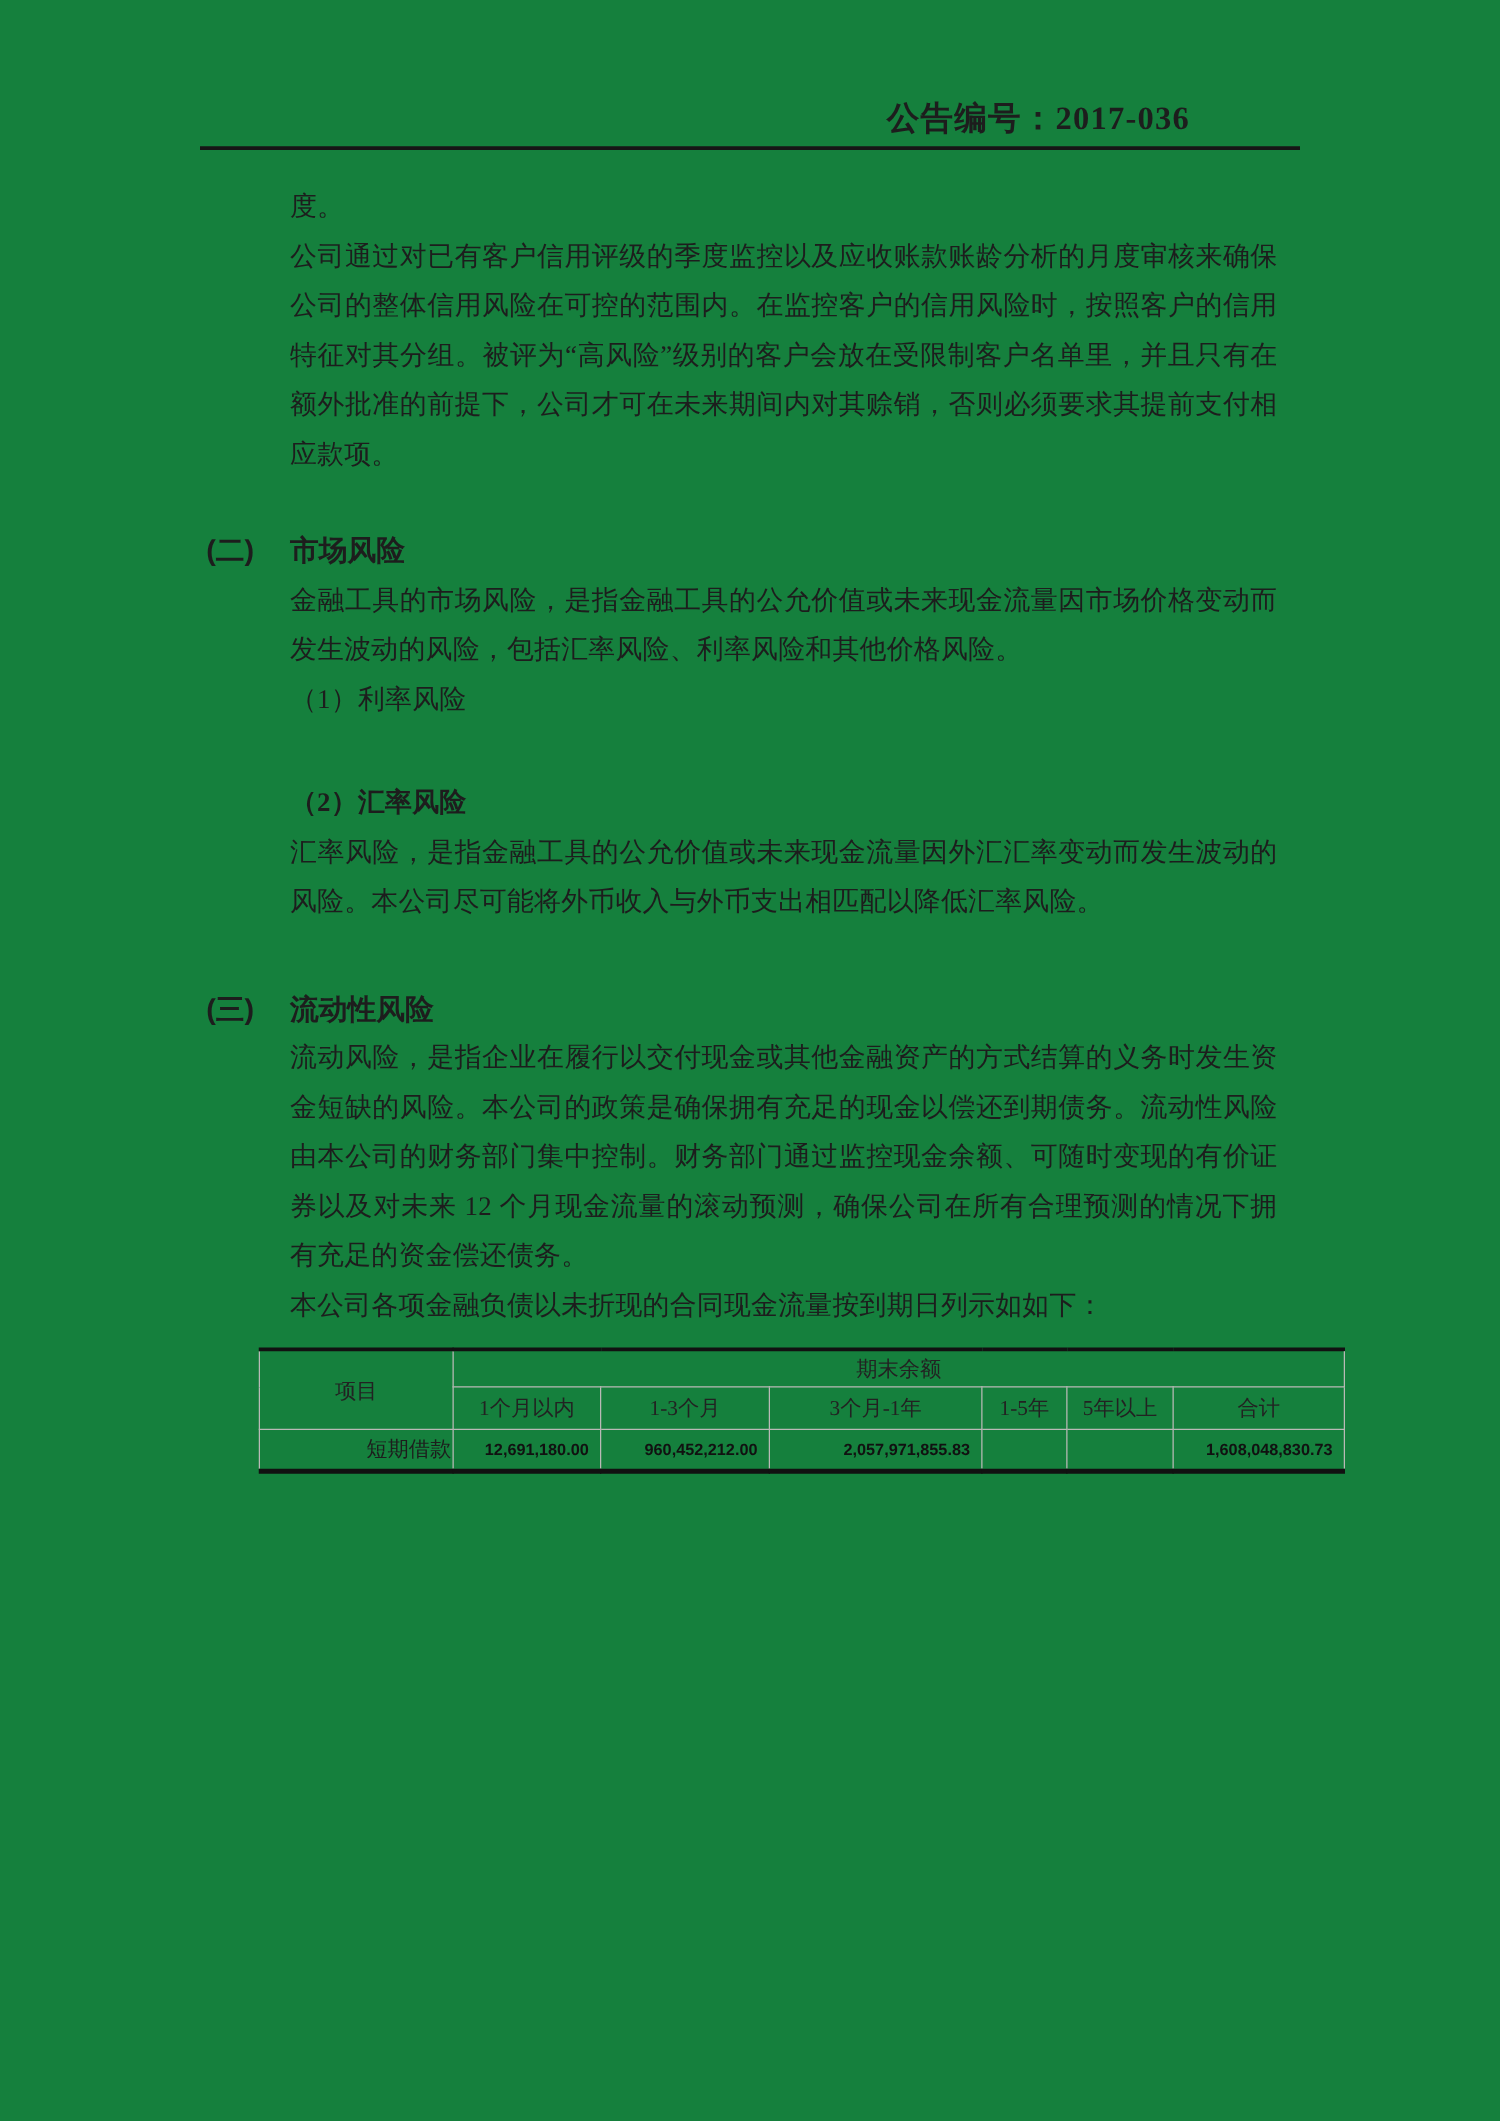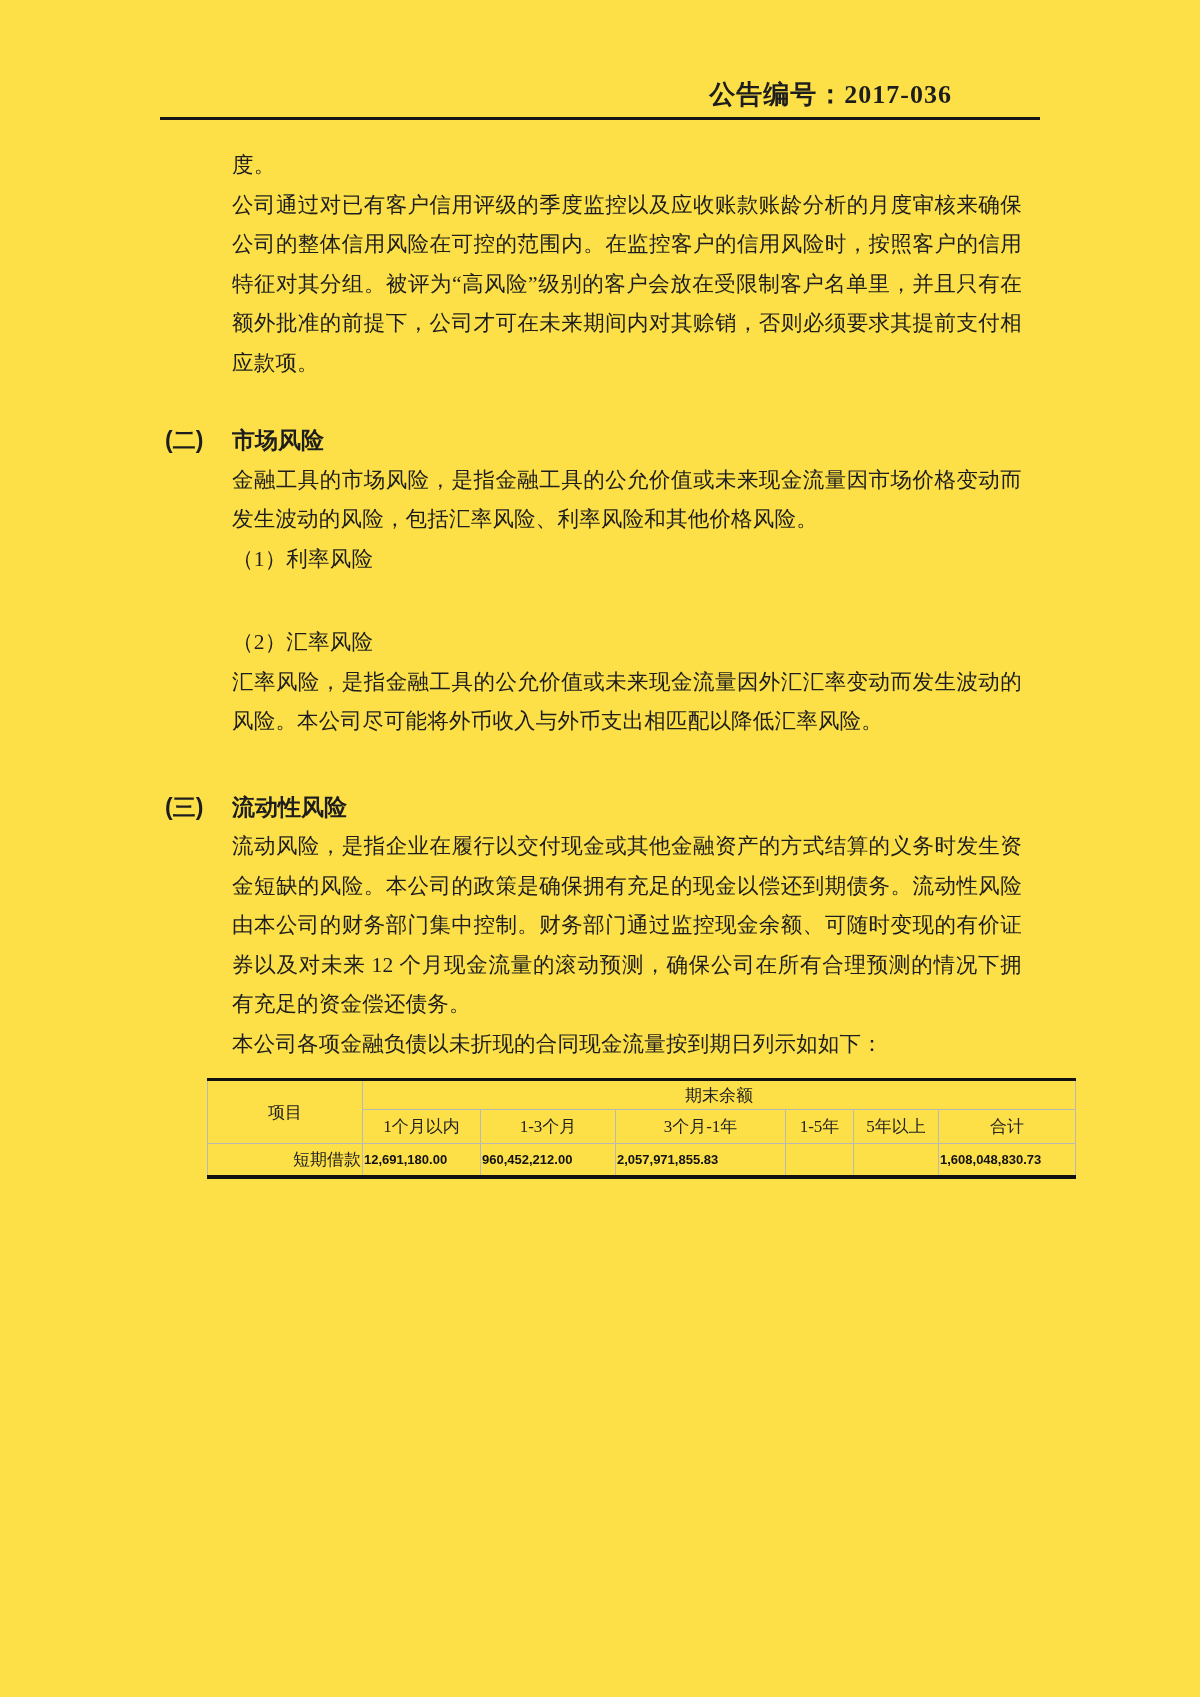--- a/index.html
+++ b/index.html
@@ -4,21 +4,21 @@
 <style>
   html, body {
     margin: 0;
     padding: 0;
     background: #f7f7f6;
   }
   .page {
     position: relative;
     width: 1200px;
     height: 1697px;
-    background: #fde047;
+    background: #15803d;
     box-sizing: border-box;
     overflow: hidden;
     font-family: "Liberation Serif", "DejaVu Serif", serif;
     color: #1d1d1d;
   }
   .doc-header {
     margin: 80px 0 0 160px;
     width: 880px;
     border-bottom: 3px solid #161616;
     padding-bottom: 7px;
@@ -47,21 +47,21 @@
   }
   .section-row {
     display: flex;
     font-weight: 700;
     font-size: 23px;
     line-height: 39.5px;
     font-family: "Liberation Sans", "DejaVu Sans", sans-serif;
   }
   .section-label { width: 67px; flex: 0 0 67px; }
   .gap-s2 { margin-top: 38px; }
-  .gap-sub2 { margin-top: 44px; }
+  .gap-sub2 { margin-top: 44px; font-weight: bold; }
   .gap-s3 { margin-top: 46px; }
   .cash-table {
     margin: 14px 0 0 207px;
     width: 868px;
     border-collapse: collapse;
     table-layout: fixed;
     border-top: 3px solid #111;
     border-bottom: 4px solid #111;
     border-left: 1px solid #b9b9b6;
     border-right: 1px solid #b9b9b6;
@@ -80,20 +80,21 @@
   }
   .th-group { height: 30px; margin-top: 41px; }
   .th-col   { height: 34px; }
   .td-item {
     height: 33px;
     text-align: right;
     font-size: 17px;
   }
   .td-num {
     height: 33px;
+    text-align: right;
     padding-right: 9px;
     font-family: "Liberation Sans", "DejaVu Sans", sans-serif;
     font-weight: 700;
     font-size: 13px;
     color: #111;
   }
 </style>
 </head>
 <body>
 

